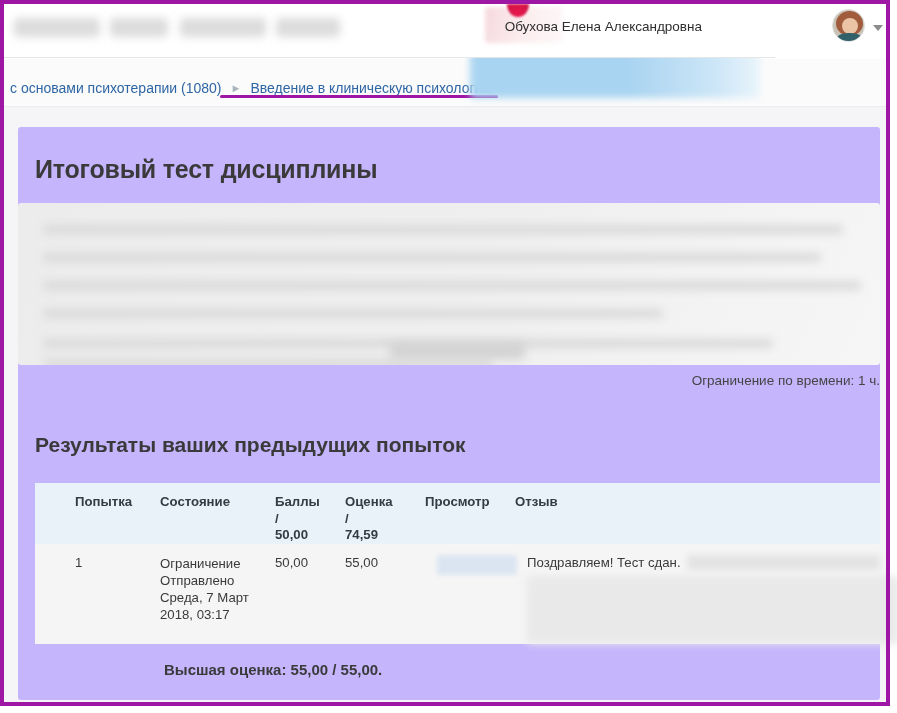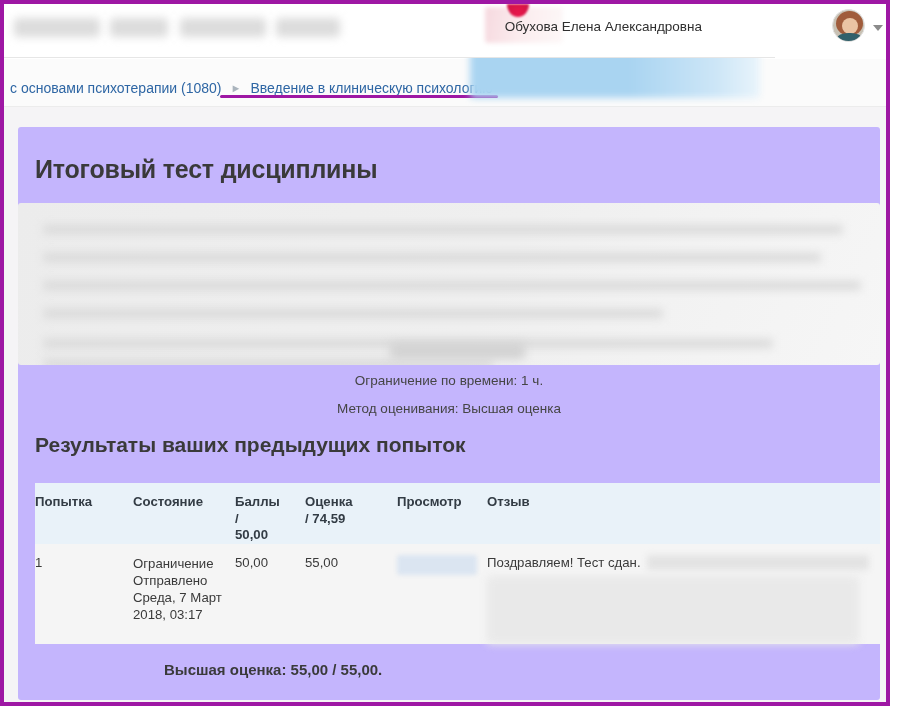--- a/index.html
+++ b/index.html
@@ -61,34 +61,34 @@
   .desc-line { position:absolute; left:25px; height:9px; background:#dadada; border-radius:4px; filter:blur(4px); }
   .dl1 { top:22px;  width:800px; }
   .dl2 { top:50px;  width:778px; }
   .dl3 { top:78px;  width:818px; }
   .dl4 { top:106px; width:620px; }
   .dl5 { top:136px; width:730px; }
   .dl6 { top:156px; width:450px; }
   .desc-center-blob { position:absolute; left:372px; top:140px; width:135px; height:16px;
     background:#d2d2d2; border-radius:4px; filter:blur(5px); }
 
-  .meta-line { position:absolute; left:0; width:100%; text-align:center; font-size:13.5px; color:#454545; }
+  .meta-line { position:absolute; left:0; width:100%; text-align:right; font-size:13.5px; color:#454545; }
   .meta-time  { top:246px; }
   .meta-grade { top:274px; }
 
   .results-heading { position:absolute; left:17px; top:306px; font-size:21px; font-weight:700; color:#3a3a3a; }
 
   
   .attempts { position:absolute; left:17px; top:356px; width:845px; border-collapse:collapse; table-layout:fixed; font-size:13.2px; }
   .attempts col.c-attempt { width:85px; }  .attempts col.c-state { width:115px; }
   .attempts col.c-marks  { width:70px; }  .attempts col.c-grade { width:80px; }
   .attempts col.c-review { width:90px; }  .attempts col.c-feedback { width:405px; }
   .attempts thead tr { background:#e9f2f9; height:57px; }
   .attempts tbody tr { background:#f5f5f5; height:99px; }
-  .attempts th, .attempts td { vertical-align:top; padding-top:11px; font-weight:400; text-align:left; }
+  .attempts th, .attempts td { vertical-align:top; padding-top:11px; font-weight:400; text-align:left;padding-left:40px; }
   .attempts th { font-weight:700; color:#333c45; line-height:1.25; }
   .col-center { text-align:center; }
   .pad-l { padding-left:13px; }
   .pad-l2 { padding-left:12px; }
   .state-line { line-height:1.3; width:102px; }
   .review-blob { margin-left:12px; width:80px; height:20px; background:#dbe5f1; border-radius:3px; filter:blur(2px); }
   .fb-row1 { display:flex; padding-left:12px; }
   .fb-text { white-space:nowrap; color:#3a3a3a; }
   .fb-blob-right { margin-left:6px; width:222px; height:15px; background:#e3e3e3; border-radius:3px; filter:blur(3px); }
   .fb-blob-below { margin:6px 0 0 12px; width:372px; height:68px; background:#e9e9e9; border-radius:3px; filter:blur(4px); }
@@ -135,21 +135,20 @@
         <div class="desc-line dl1"></div>
         <div class="desc-line dl2"></div>
         <div class="desc-line dl3"></div>
         <div class="desc-line dl4"></div>
         <div class="desc-line dl5"></div>
         <div class="desc-line dl6"></div>
         <div class="desc-center-blob"></div>
       </div>
 
       <div class="meta-line meta-time">Ограничение по времени: 1 ч.</div>
-      <div class="meta-line meta-grade">Метод оценивания: Высшая оценка</div>
 
       <h2 class="results-heading">Результаты ваших предыдущих попыток</h2>
 
       <table class="attempts">
         <colgroup>
           <col class="c-attempt">
             <col class="c-state">
             <col class="c-marks">
           <col class="c-grade">
             <col class="c-review">

